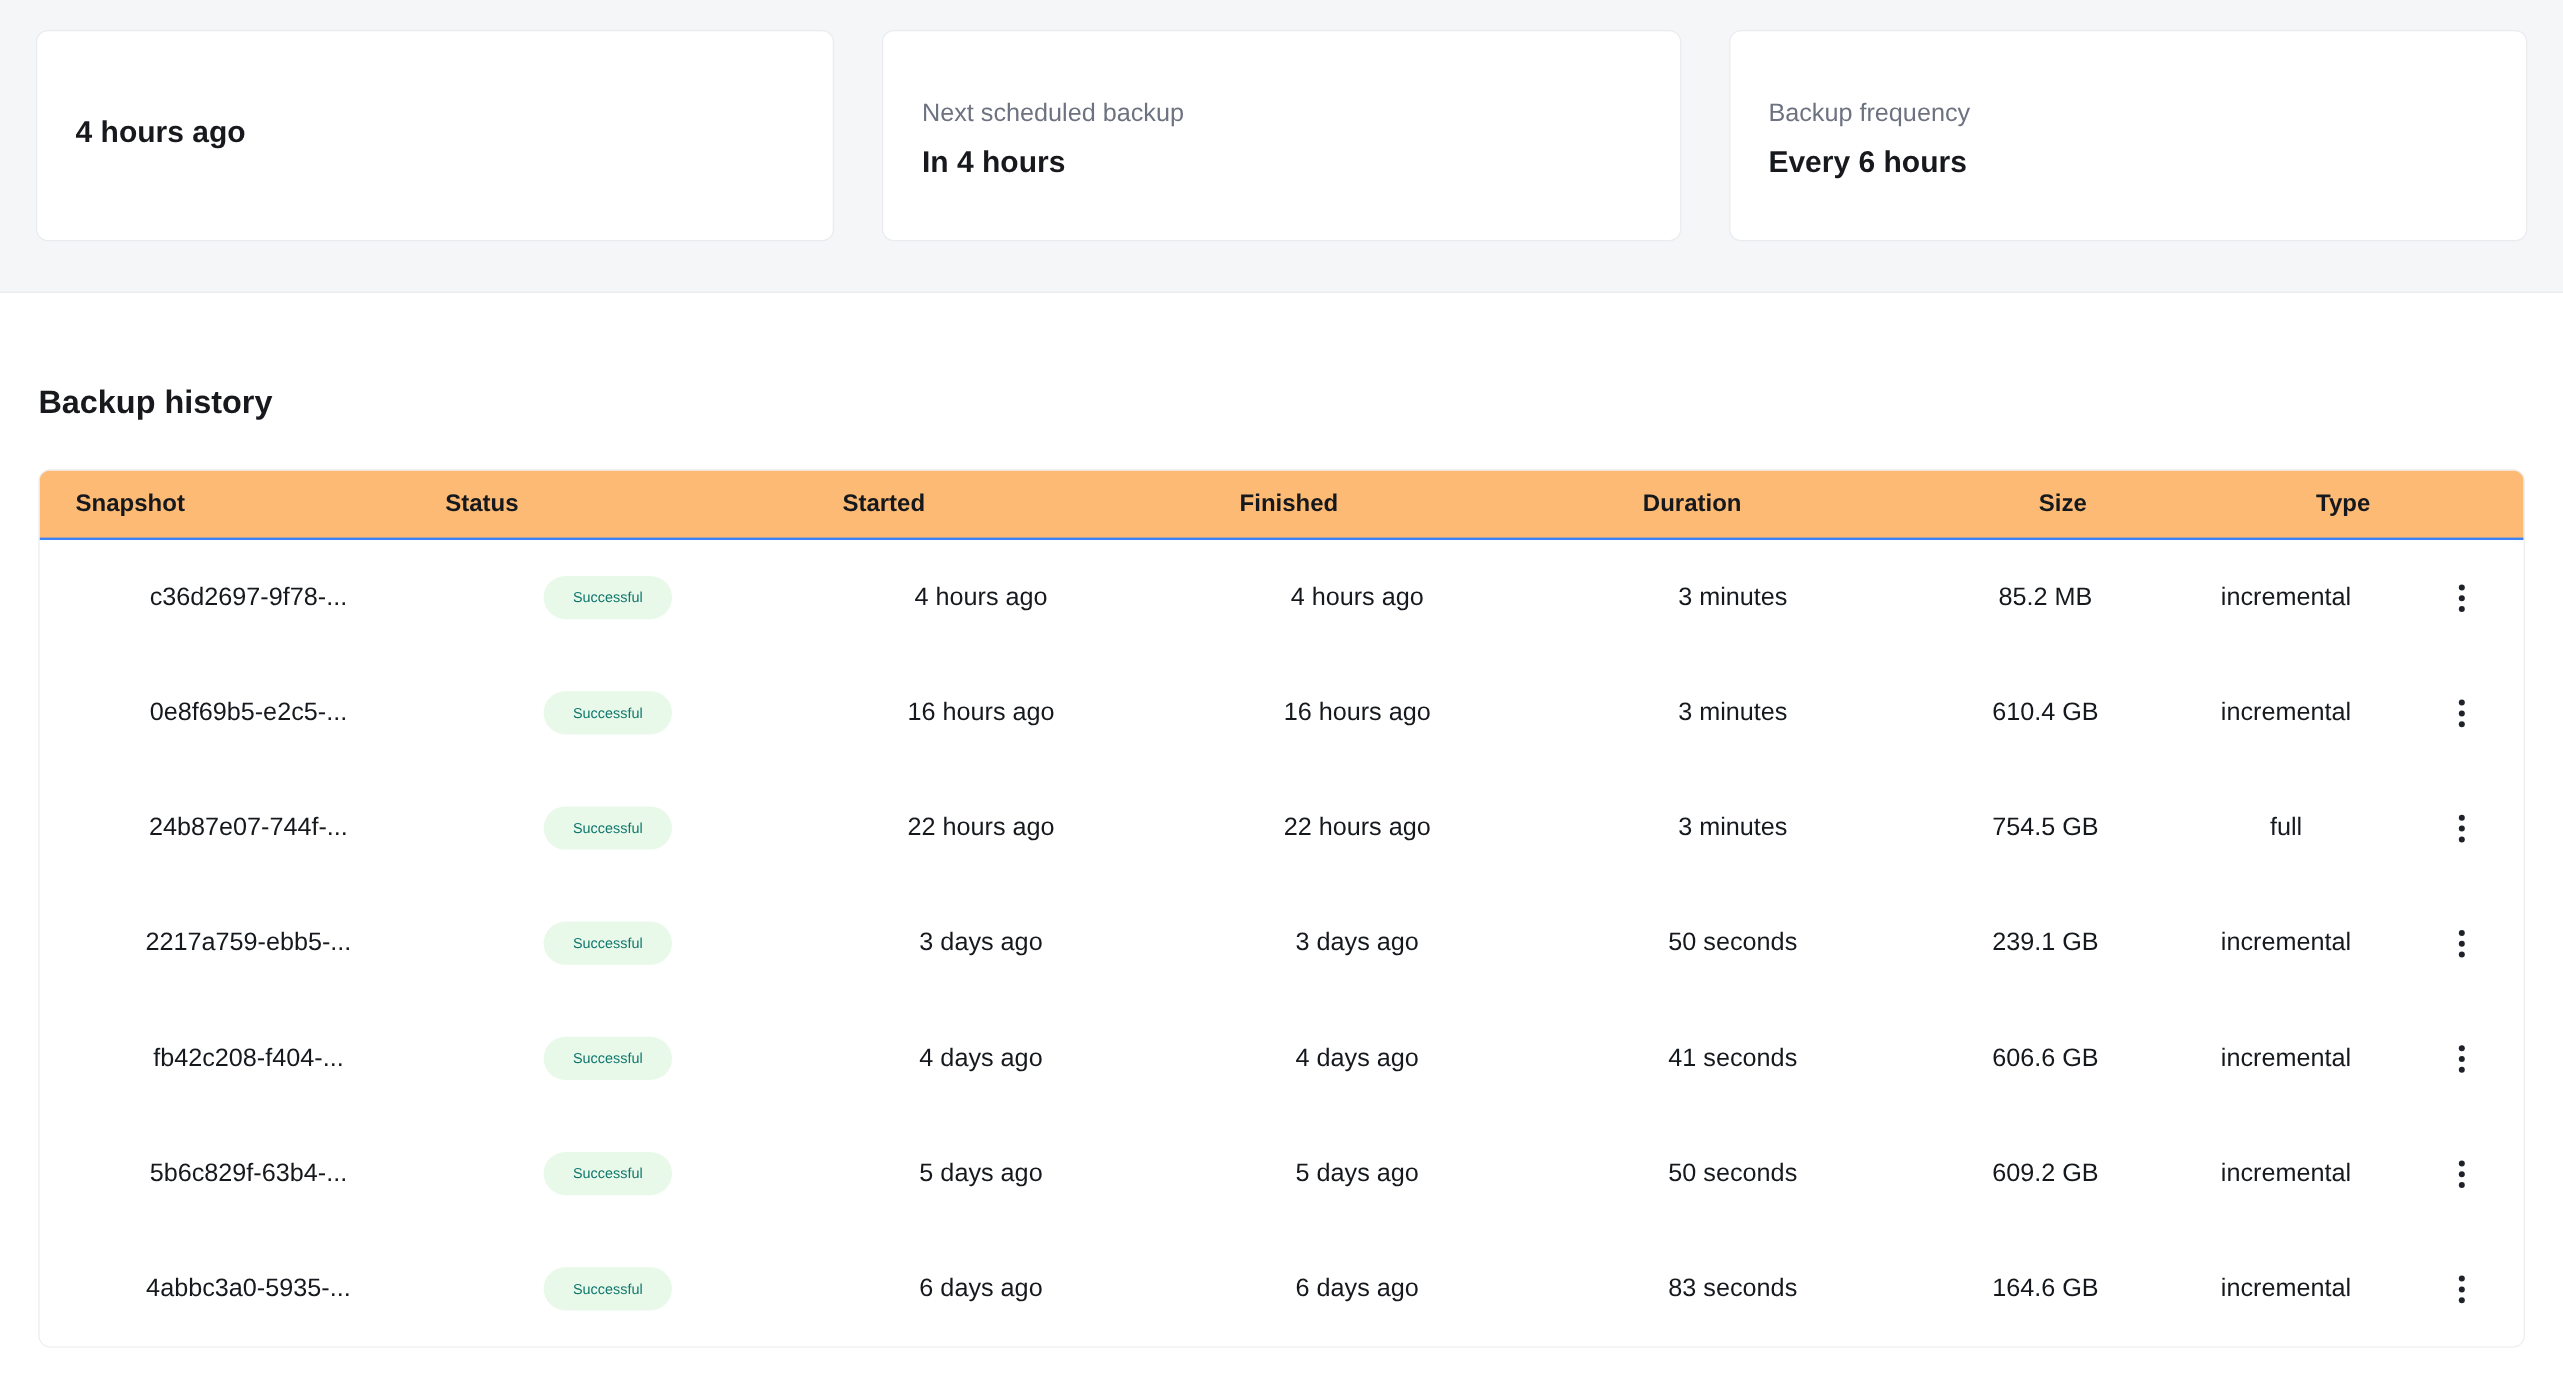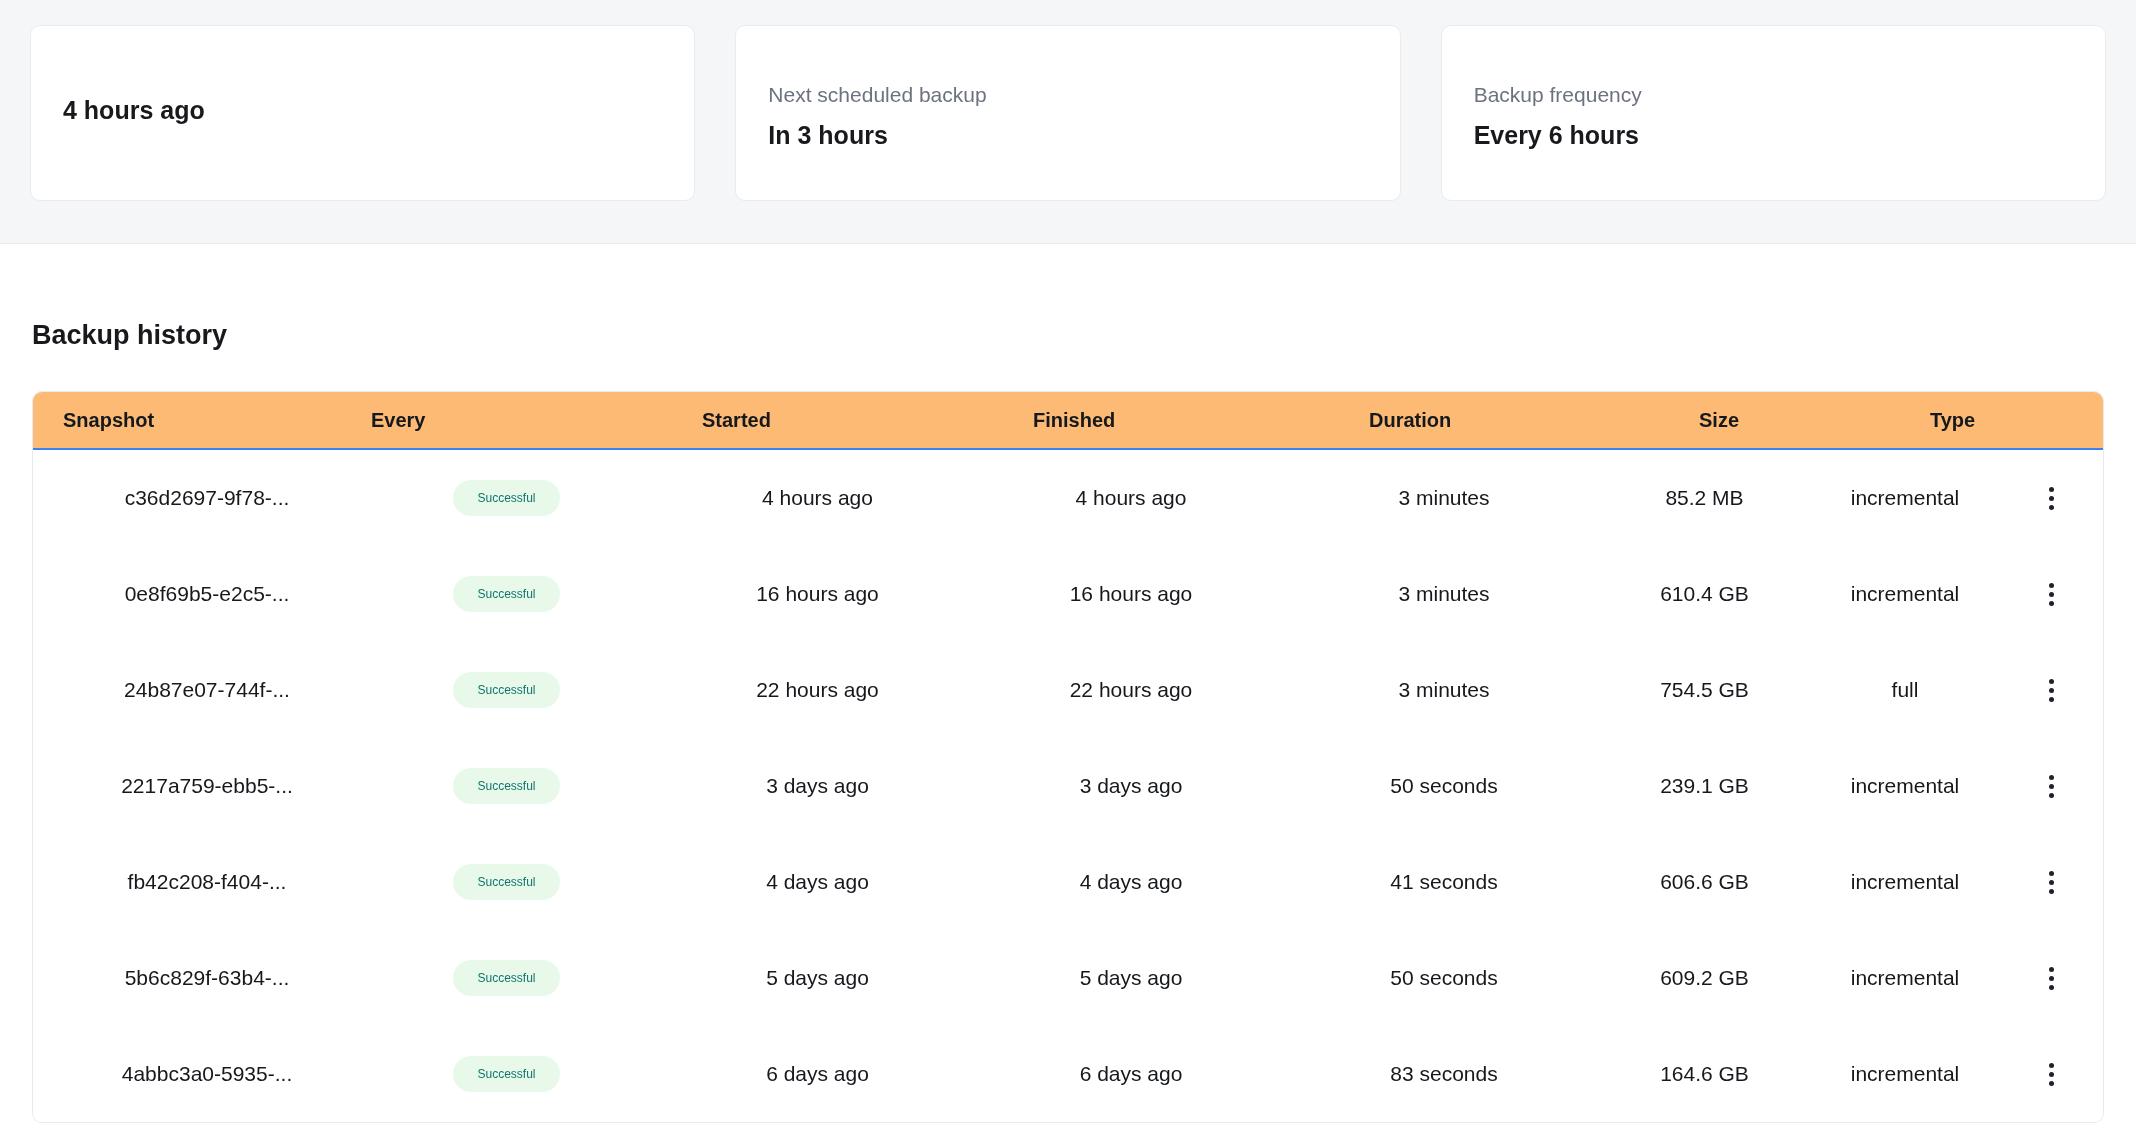--- a/index.html
+++ b/index.html
@@ -92,35 +92,35 @@
 </style>
 </head>
 <body>
 
 <div class="summary-strip">
   <div class="summary-card">
     <div class="card-value">4 hours ago</div>
   </div>
   <div class="summary-card">
     <div class="card-label">Next scheduled backup</div>
-    <div class="card-value">In 3 hours</div>
+    <div class="card-value">In 4 hours</div>
   </div>
   <div class="summary-card">
     <div class="card-label">Backup frequency</div>
     <div class="card-value">Every 6 hours</div>
   </div>
 </div>
 
 <div class="main">
   <h2 class="page-title">Backup history</h2>
 
   <div class="table-card">
     <div class="trow thead">
       <div class="cell">Snapshot</div>
-      <div class="cell">Every</div>
+      <div class="cell">Status</div>
       <div class="cell">Started</div>
       <div class="cell">Finished</div>
       <div class="cell">Duration</div>
       <div class="cell">Size</div>
       <div class="cell">Type</div>
       <div class="cell cell-actions">Actions</div>
     </div>
 
     <div class="trow tbody-row">
       <div class="cell">c36d2697-9f78-...</div>

